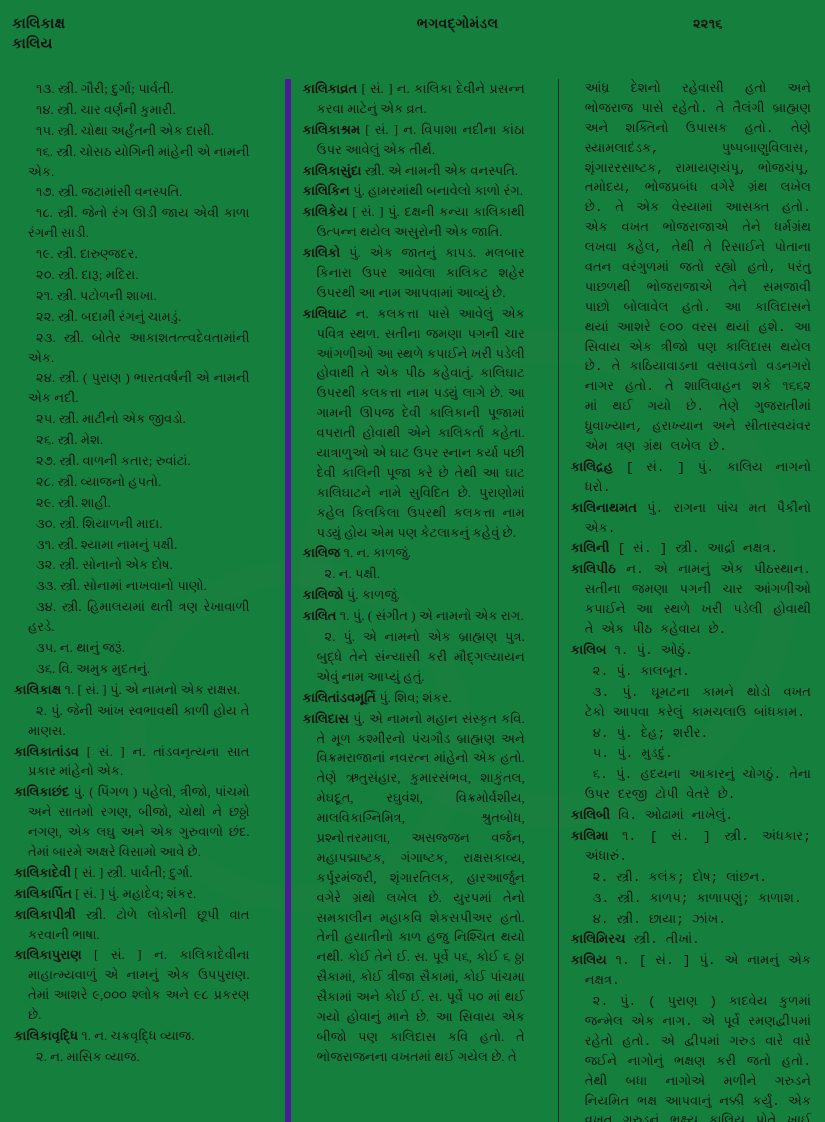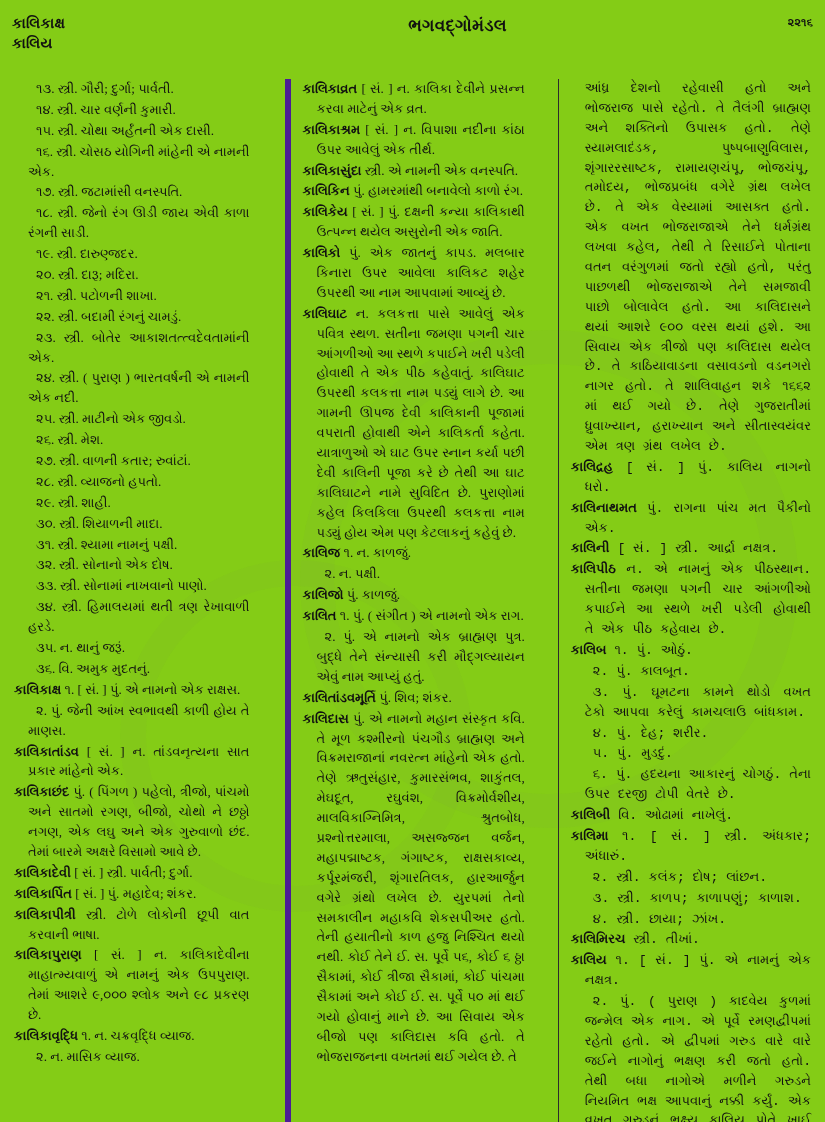--- a/index.html
+++ b/index.html
@@ -15,21 +15,21 @@
     color: #111111;
     position: relative;
     overflow: hidden;
   }
   .page {
     position: relative;
     width: 825px;
     height: 1122px;
     box-sizing: border-box;
     padding: 14px 12px 8px 12px;
-    background: #84cc16;
+    background: #15803d;
   }
   
   .watermark {
     position: absolute;
     left: 300px;
     top: 330px;
     width: 430px;
     height: 430px;
     border-radius: 50%;
     border: 34px solid rgba(120,120,120,0.045);
@@ -60,27 +60,27 @@
   }
   .hdr-left {
     width: 210px;
     line-height: 1.35;
     font-size: 14.5px;
   }
   .hdr-left div { white-space: nowrap; }
   .hdr-center {
     flex: 1;
     text-align: center;
-    font-size: 17px;
+    font-size: 14px;
     padding-top: 2px;
   }
   .hdr-right {
     width: 120px;
-    text-align: right;
-    font-size: 11px;
+    text-align: left;
+    font-size: 13px;
     padding-top: 2px;
   }
   .columns {
     position: relative;
     z-index: 2;
     display: flex;
     height: 1048px;
     margin-top: 19px;
     gap: 25px;
   }

